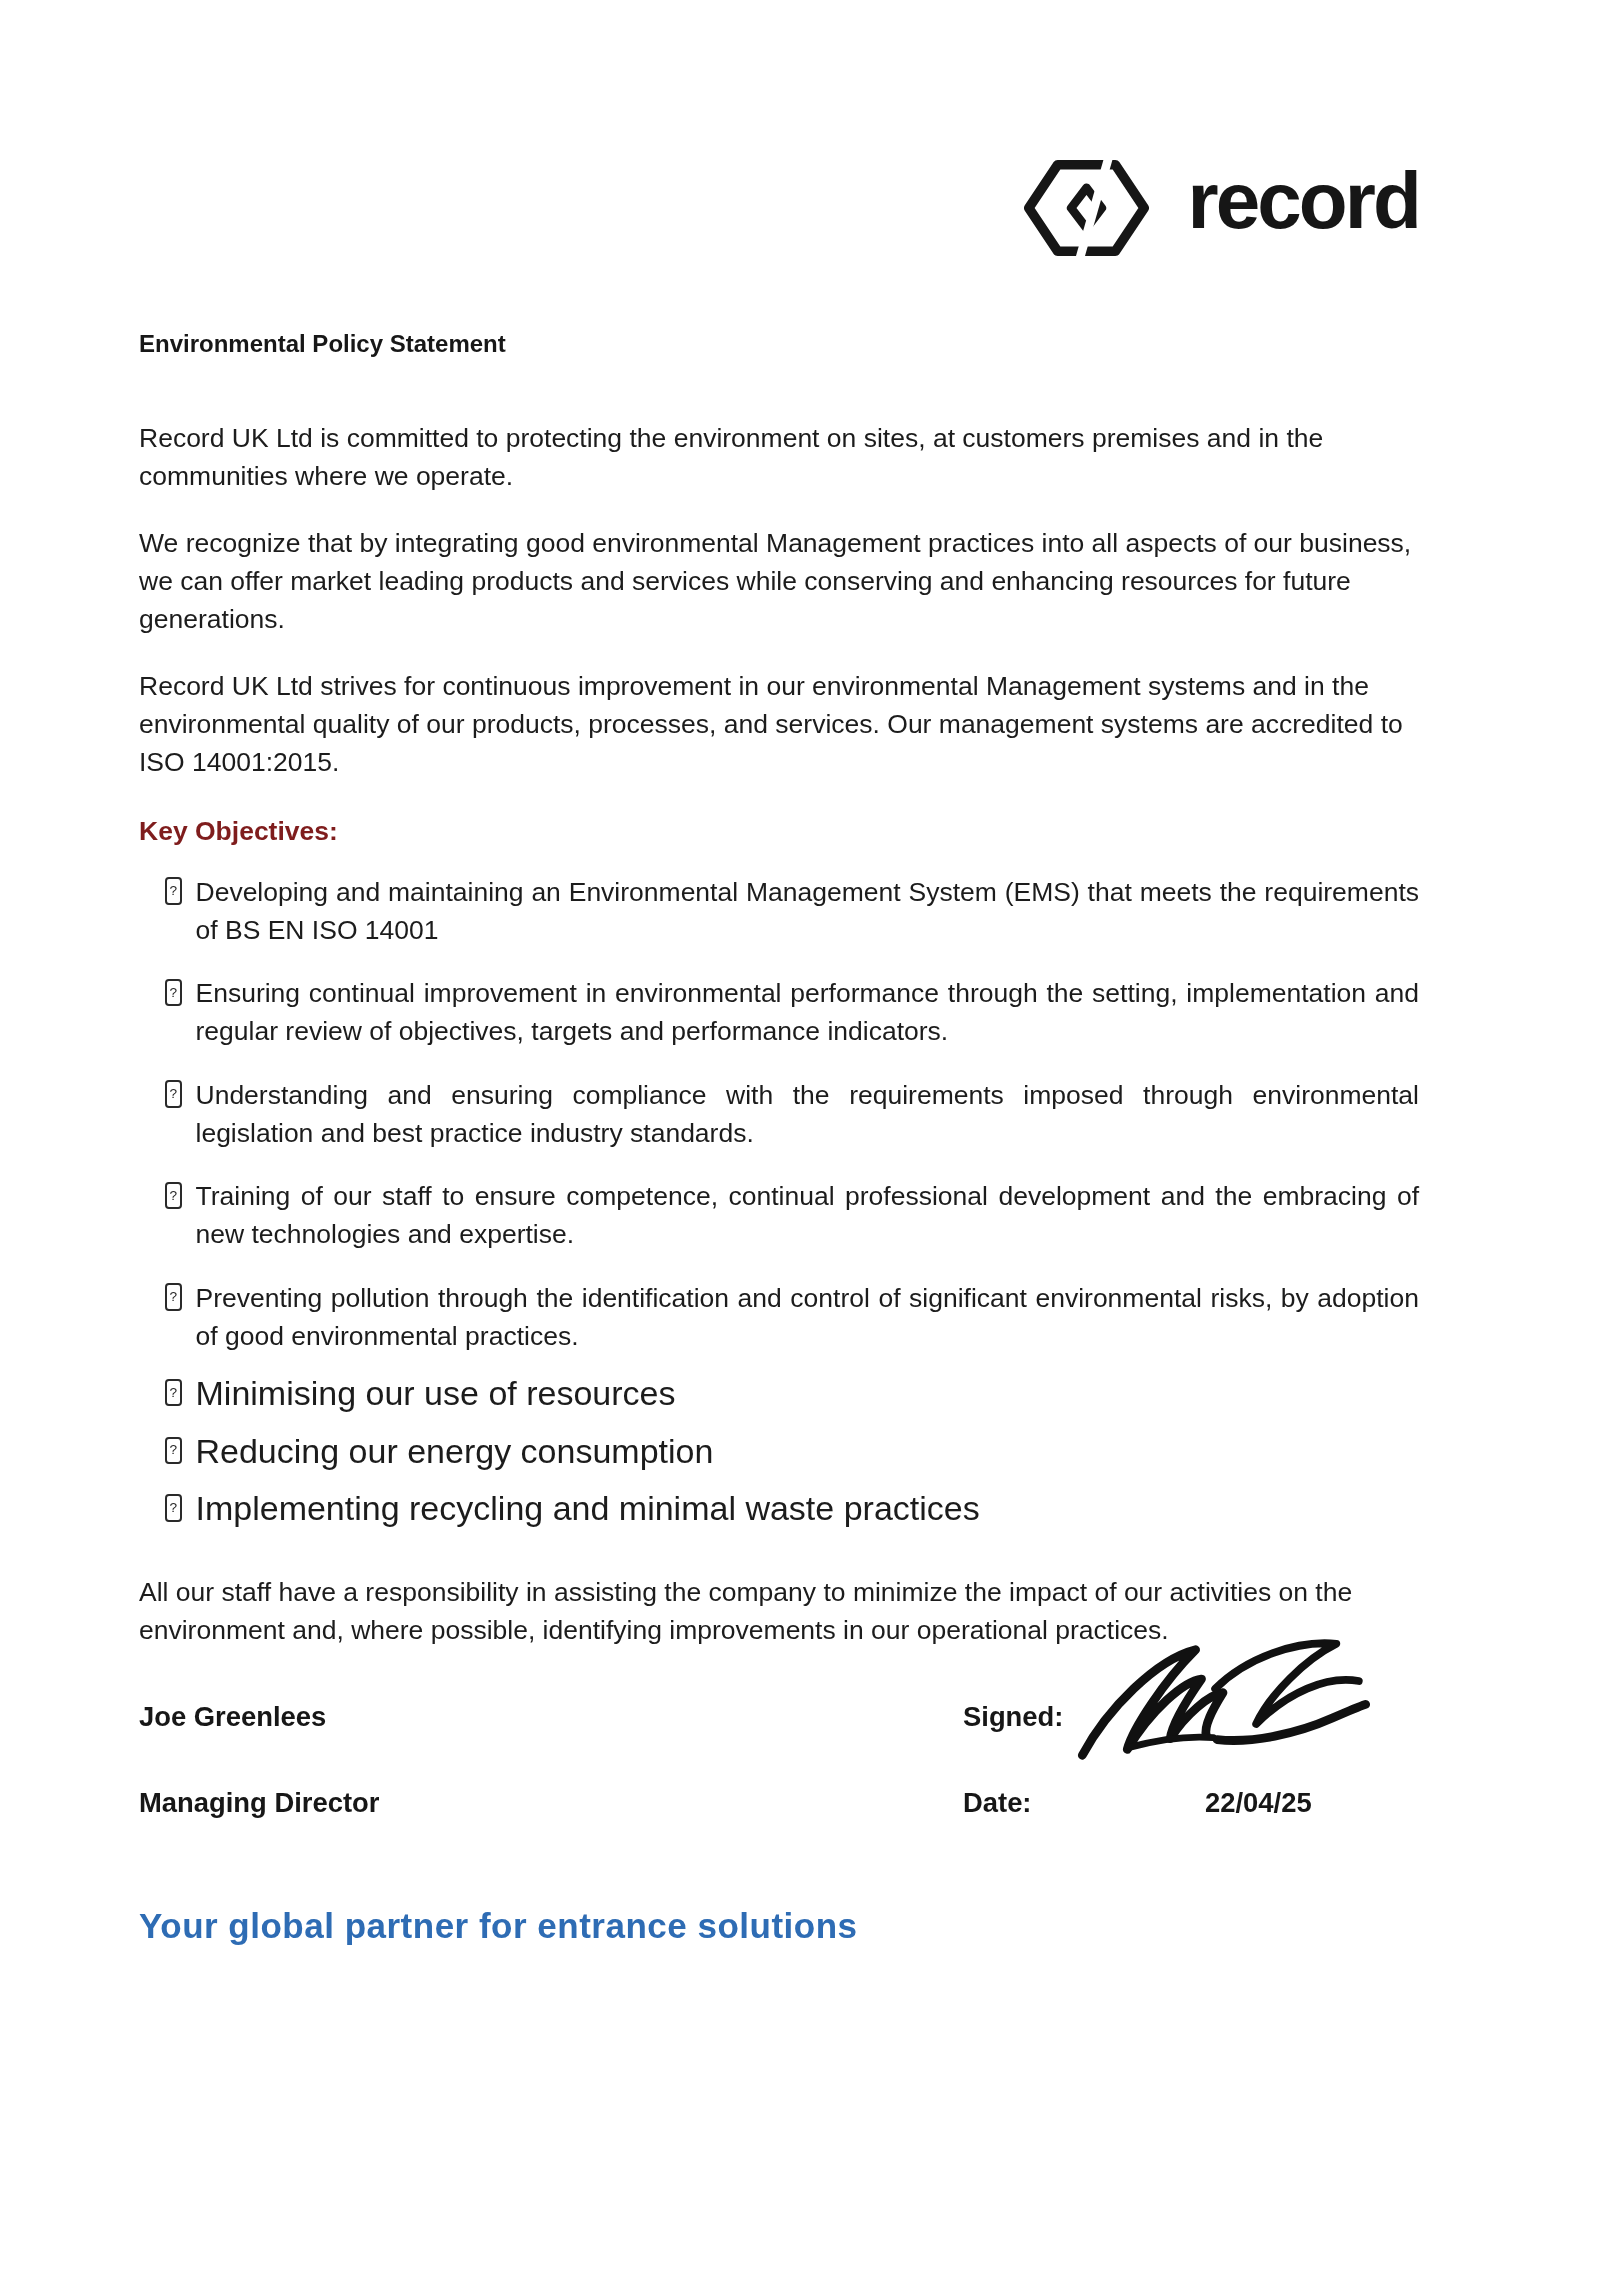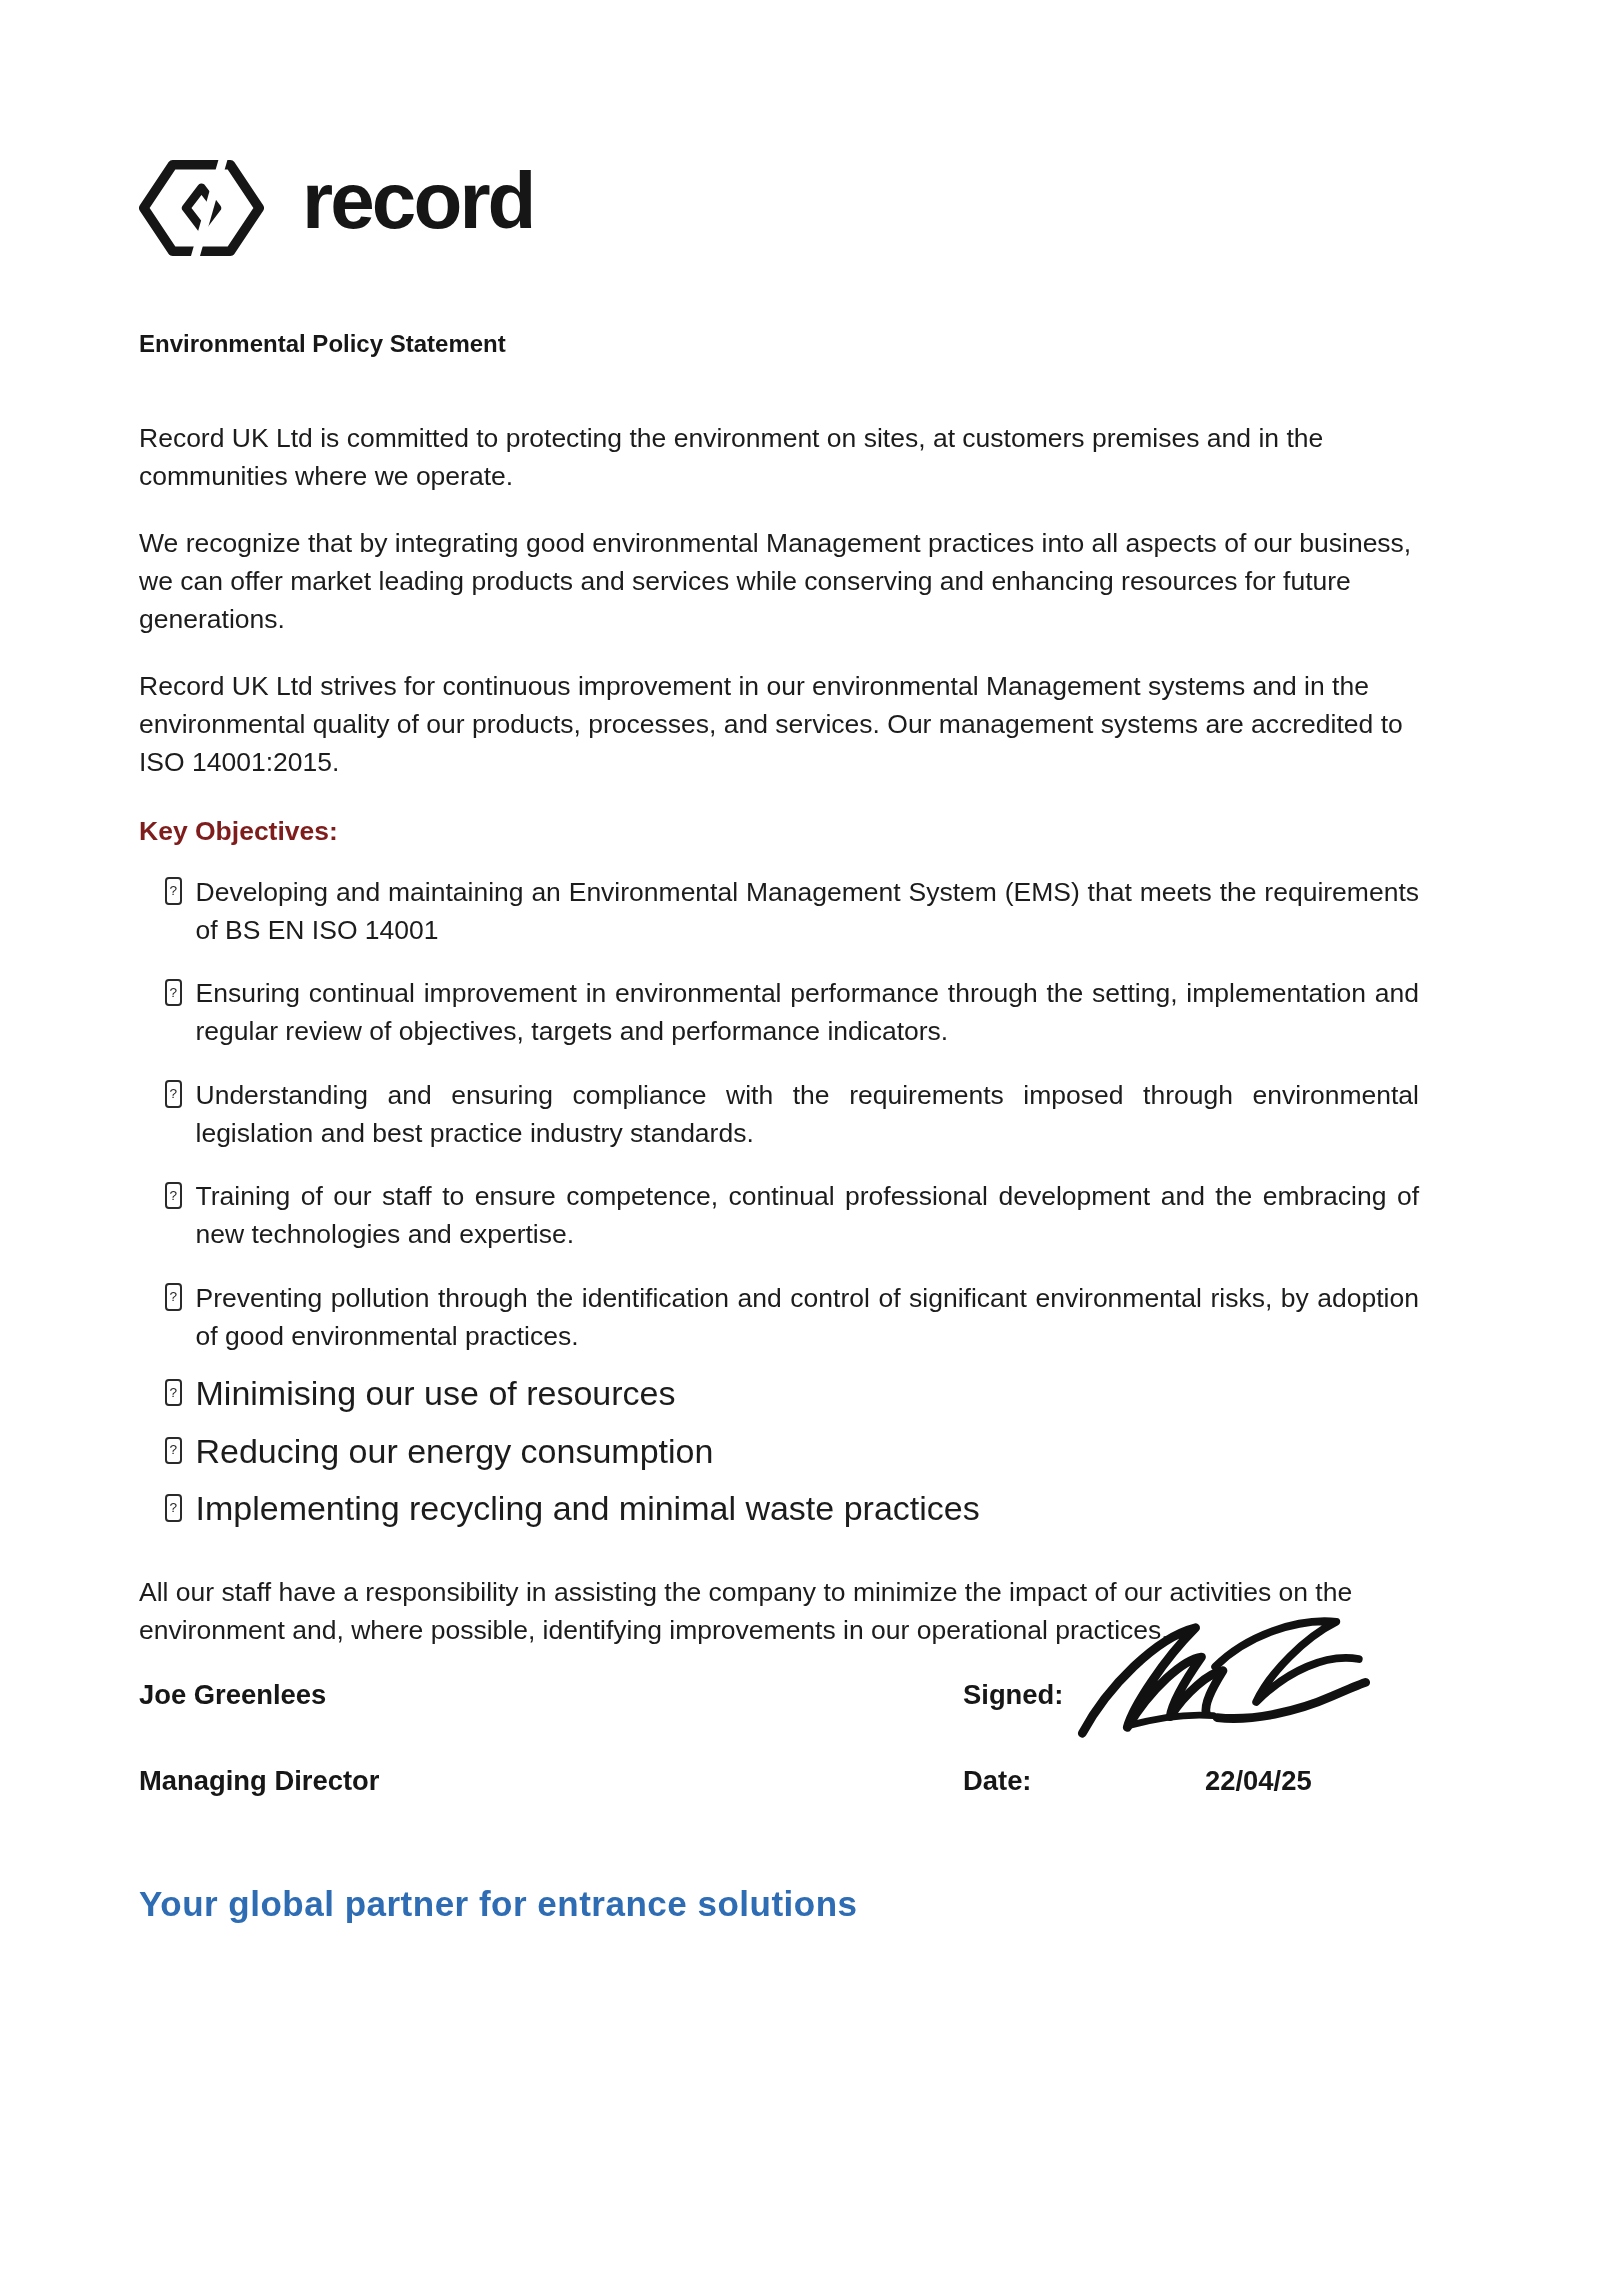--- a/index.html
+++ b/index.html
@@ -8,21 +8,21 @@
 
   .page {
     position:relative;
     width:1621px; height:2293px;
     background:#ffffff;
     padding:157px 202px 0 139px;
     overflow:hidden;
   }
 
   
-  .logo-row { display:flex; align-items:center; gap:38px; height:102px; }
+  .logo-row { display:flex; align-items:center; gap:38px; height:102px;justify-content:flex-end; }
   .logo-mark { width:125px; height:102px; flex:0 0 auto; }
   .logo-word {
     font-size:80px; font-weight:bold; letter-spacing:-2.9px;
     color:#161616; line-height:1; padding-bottom:13.7px;
   }
 
   
   .doc-title { margin-top:71px; font-size:24px; font-weight:bold; color:#171717; }
 
   
@@ -45,21 +45,21 @@
   .intro-line { margin-top:31px; font-size:26.5px; line-height:38px; }
 
   .short-bullet { display:flex; margin-top:19.6px; padding-left:25.5px; align-items:flex-start; }
   .short-bullet .marker-cell { flex:0 0 31px; padding-top:4.9px; }
   .short-bullet .btext { font-size:34px; line-height:38px; text-align:right; }
   .short-bullets { margin-top:17.6px; }
 
   .closing { margin-top:46px; font-size:26.5px; line-height:38px; }
 
   
-  .sig-row { position:relative; margin-top:30px; height:43px; }
+  .sig-row { position:relative; margin-top:52px; height:43px; }
   .sig-row.second { margin-top:43px; }
   .sig-name, .sig-role { position:absolute; left:0; top:0; font-size:27.4px; font-weight:bold; color:#171717; }
   .sig-label { position:absolute; left:824px; top:0; font-size:27.4px; font-weight:bold; color:#171717; }
   .sig-date-value { position:absolute; left:1066px; top:0; font-size:27.4px; font-weight:bold; color:#171717; }
   .signature-svg { position:absolute; left:931px; top:-63px; width:304px; height:127px; }
 
   
   .tagline { margin-top:76px; font-size:35px; font-weight:bold; letter-spacing:0.5px; }
 </style>
 </head>

